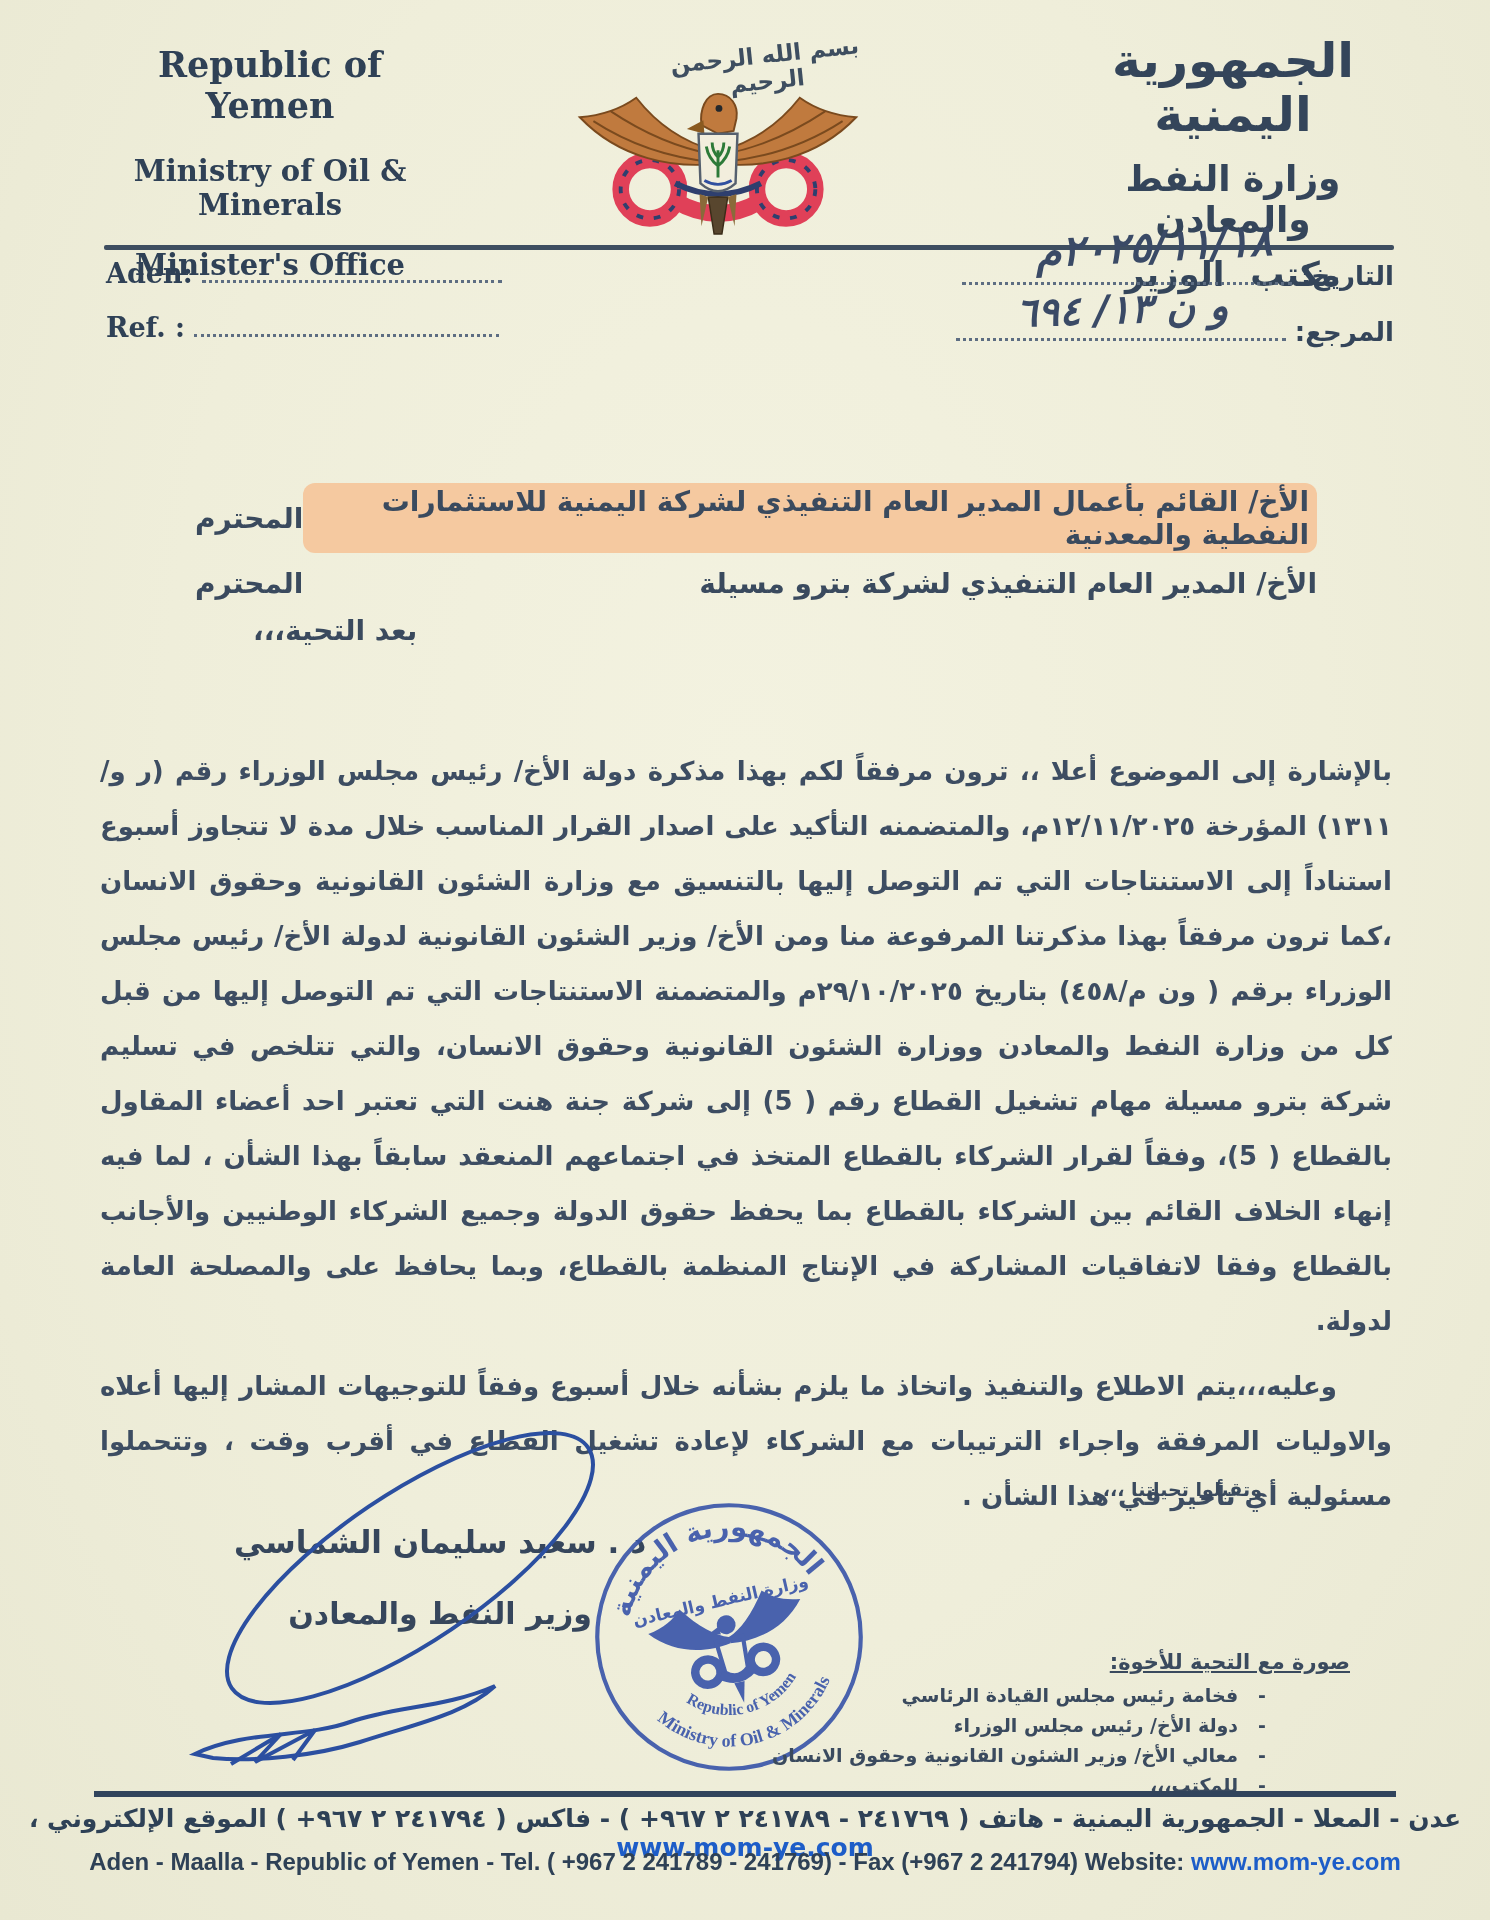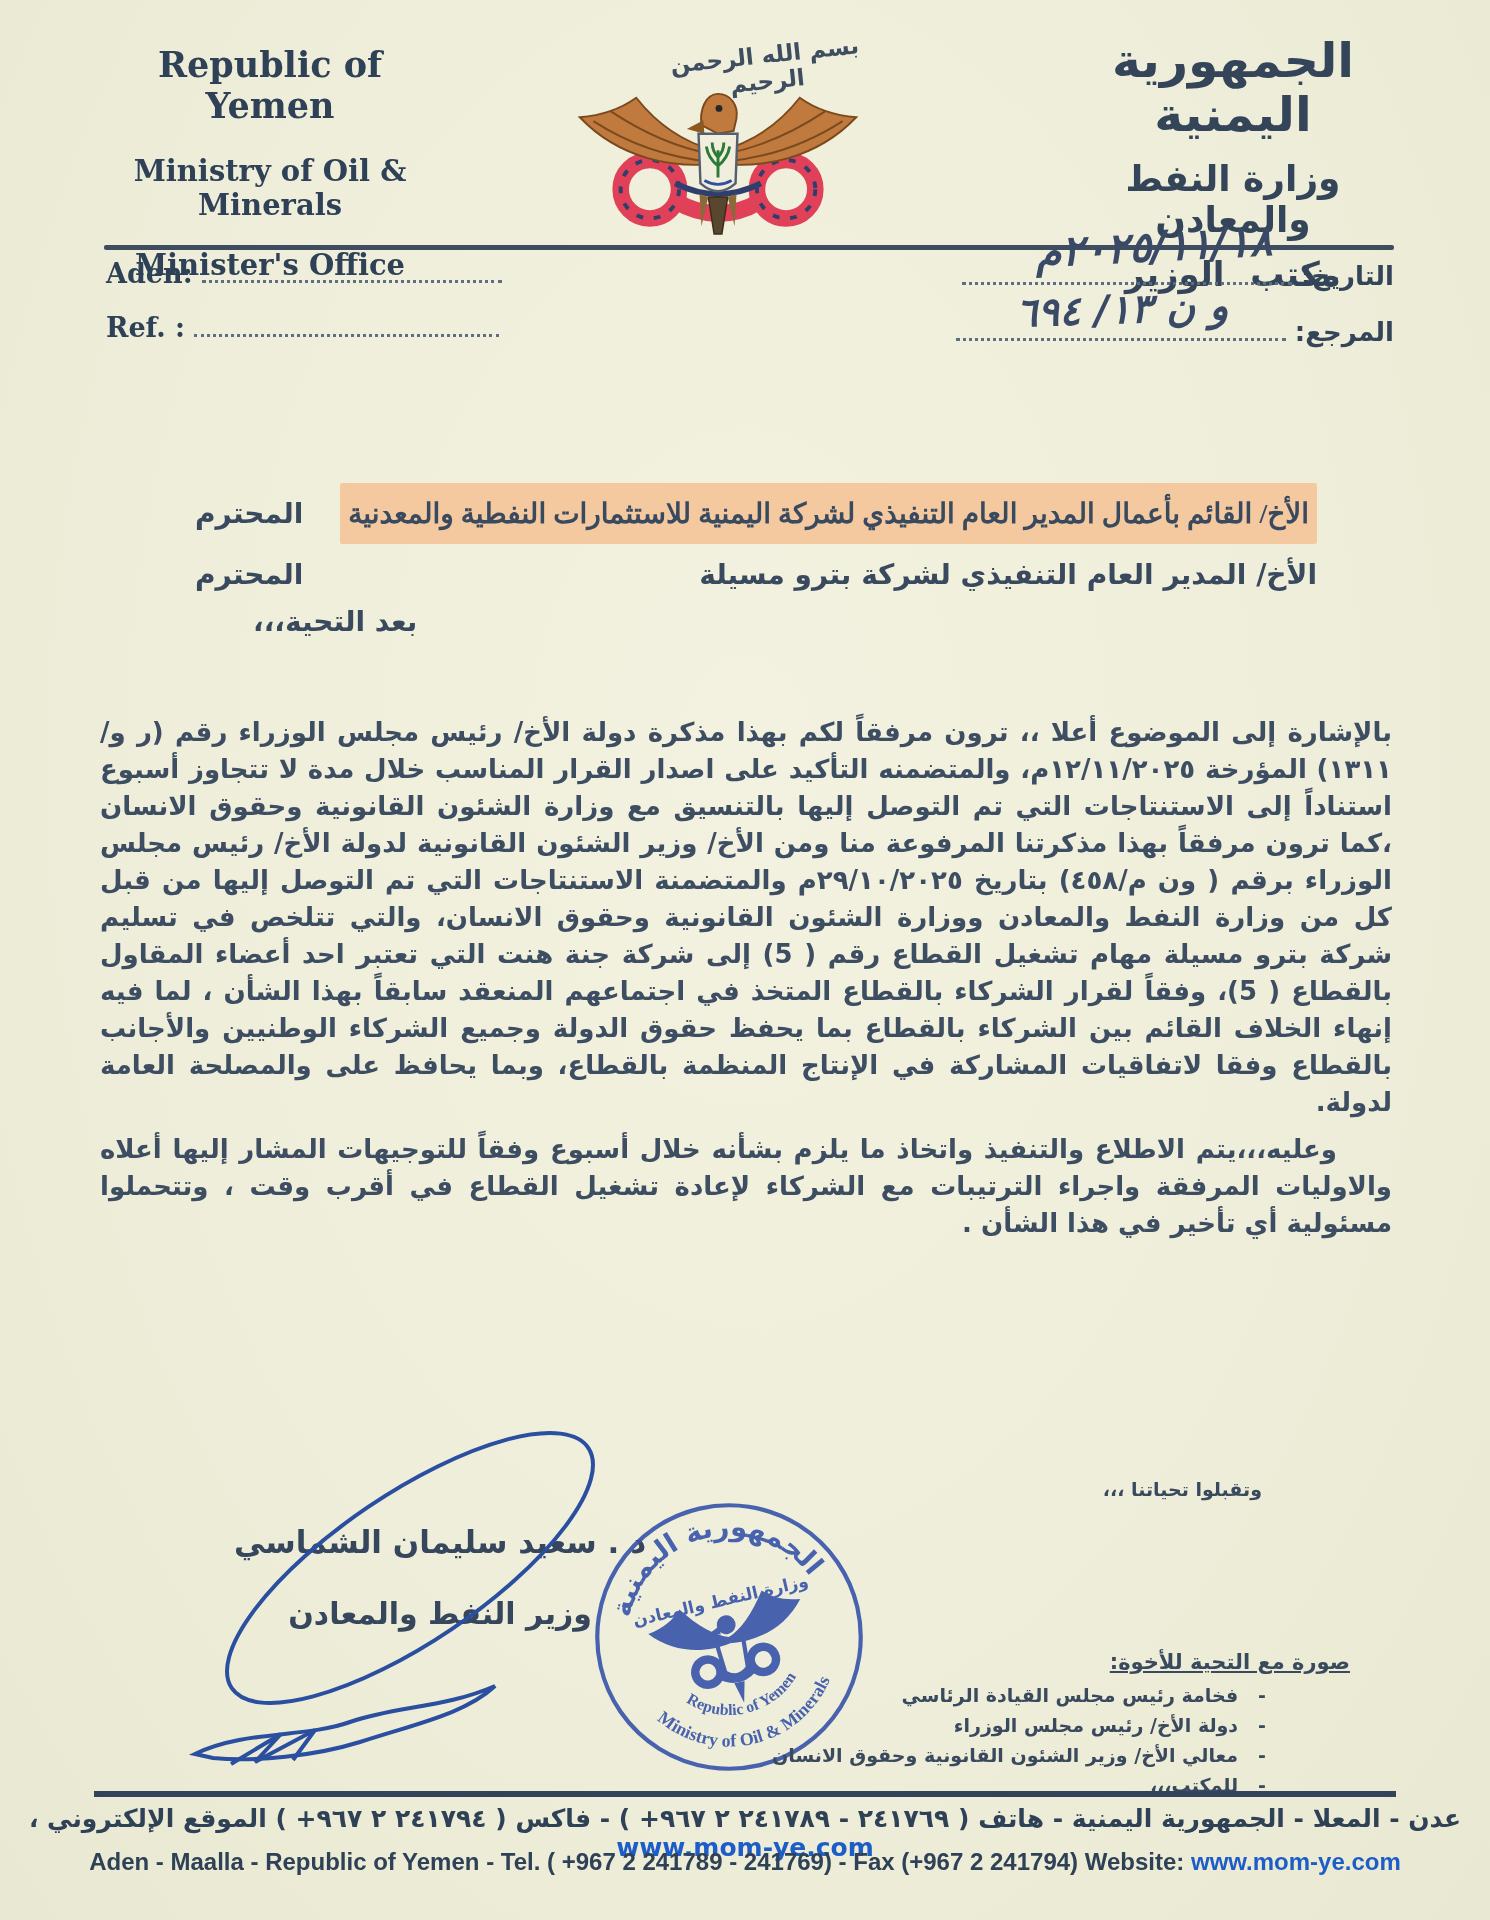--- a/index.html
+++ b/index.html
@@ -25,29 +25,29 @@
   
   .meta-en{position:absolute;left:106px;font-family:"DejaVu Serif","Liberation Serif",serif;
            font-weight:bold;font-size:27px;color:#2f4156;white-space:nowrap;}
   .dotline{display:inline-block;border-bottom:3px dotted #5d6d82;height:22px;vertical-align:baseline;}
   .meta-ar{position:absolute;right:96px;direction:rtl;font-weight:bold;font-size:26px;color:#34455a;white-space:nowrap;}
   .hand{position:absolute;font-size:42px;font-weight:bold;color:#3a4a66;font-style:italic;}
   .ltr-override{direction:ltr;unicode-bidi:bidi-override;display:inline-block;}
   
   .recips{position:absolute;left:195px;top:483px;width:1122px;direction:rtl;font-weight:bold;font-size:28px;color:#3a4a5e;}
   .recip-row{display:flex;justify-content:space-between;align-items:center;margin-bottom:14px;}
-  .hl{background:#f5c9a0;padding:14px 8px;border-radius:2px;font-family:Liberation Serif, serif;}
+  .hl{background:#f5c9a0;padding:2px 8px;border-radius:12px;}
   .greeting{text-align:left;padding-left:58px;margin-top:10px;direction:rtl;text-align:left;}
   
   .subject{position:absolute;left:0;top:648px;width:100%;text-align:center;direction:rtl;}
   .subject span{position:relative;left:25px;font-size:30px;font-weight:bold;color:#36465c;
                 border-bottom:3px solid #36465c;padding-bottom:7px;}
   
-  .body-txt{position:absolute;left:100px;top:714px;width:1292px;direction:rtl;text-align:justify;
-            font-size:26px;font-weight:bold;line-height:37px;color:#3d4d62;}
+  .body-txt{position:absolute;left:100px;top:744px;width:1292px;direction:rtl;text-align:justify;
+            font-size:26px;font-weight:bold;line-height:55px;color:#3d4d62;}
   .body-txt p{margin:0;}
   .body-txt p.p2{margin-top:10px;text-indent:55px;}
   
   .closing{position:absolute;right:228px;top:1478px;direction:rtl;font-weight:bold;font-size:19px;color:#3a4a5e;}
   .sig-name{position:absolute;left:225px;top:1524px;width:430px;text-align:center;direction:rtl;
             font-size:31px;font-weight:bold;color:#36465c;}
   .sig-title{position:absolute;left:225px;top:1596px;width:430px;text-align:center;direction:rtl;
              font-size:30px;font-weight:bold;color:#36465c;}
   .sig-svg{position:absolute;left:165px;top:1408px;pointer-events:none;}
   

